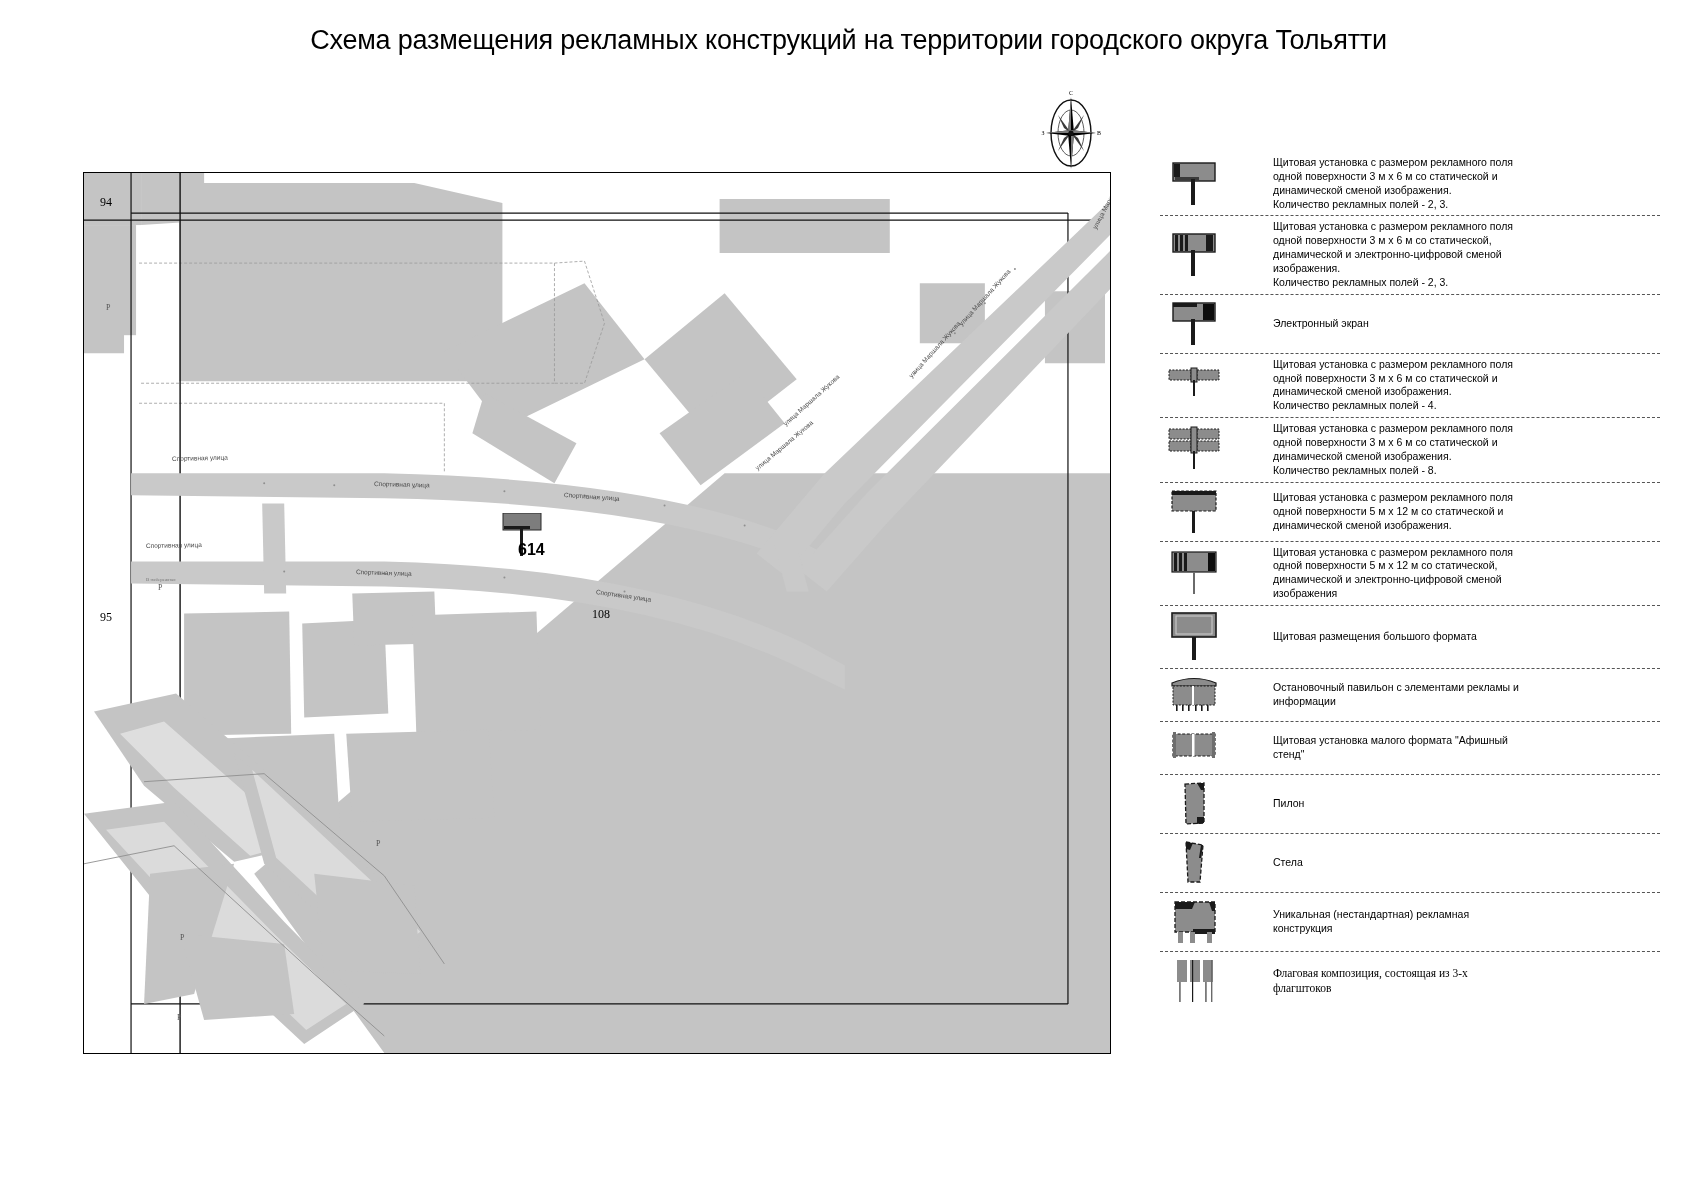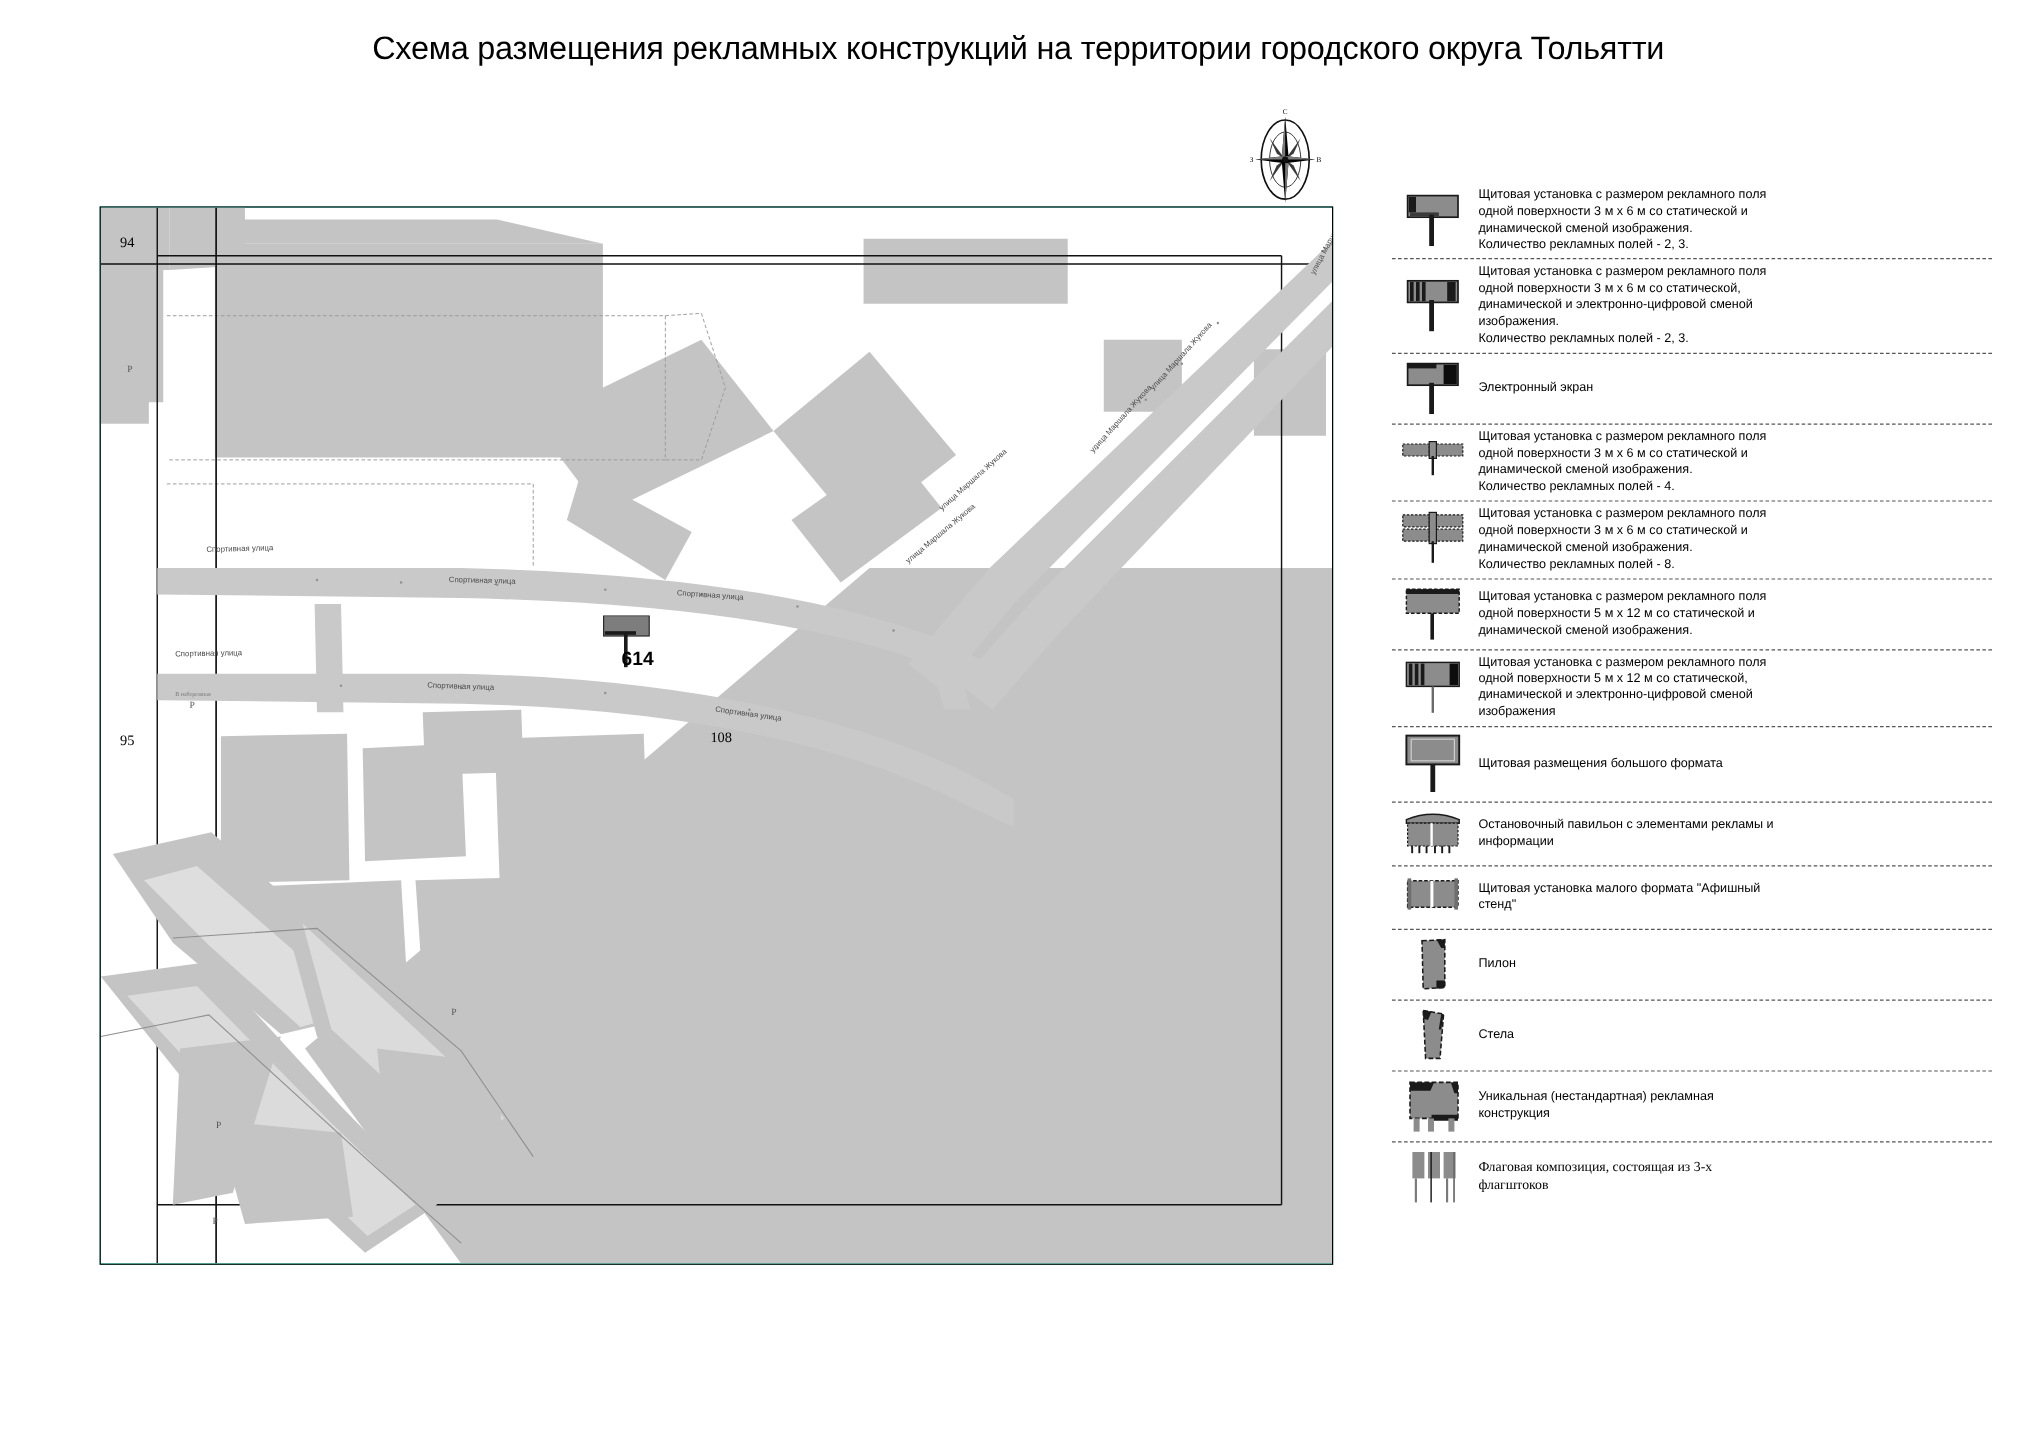--- a/index.html
+++ b/index.html
@@ -130,20 +130,21 @@
     left: 1160px;
     top: 152px;
     width: 500px;
   }
   .legend-row {
     display: flex;
     align-items: center;
     border-bottom: 1px dashed #555;
     padding: 4px 0;
     min-height: 34px;
+    gap: 41px;
   }
   .legend-row:last-child { border-bottom: none; }
   .legend-icon {
     width: 68px;
     min-width: 68px;
     display: flex;
     align-items: center;
     justify-content: center;
   }
   .legend-text {

